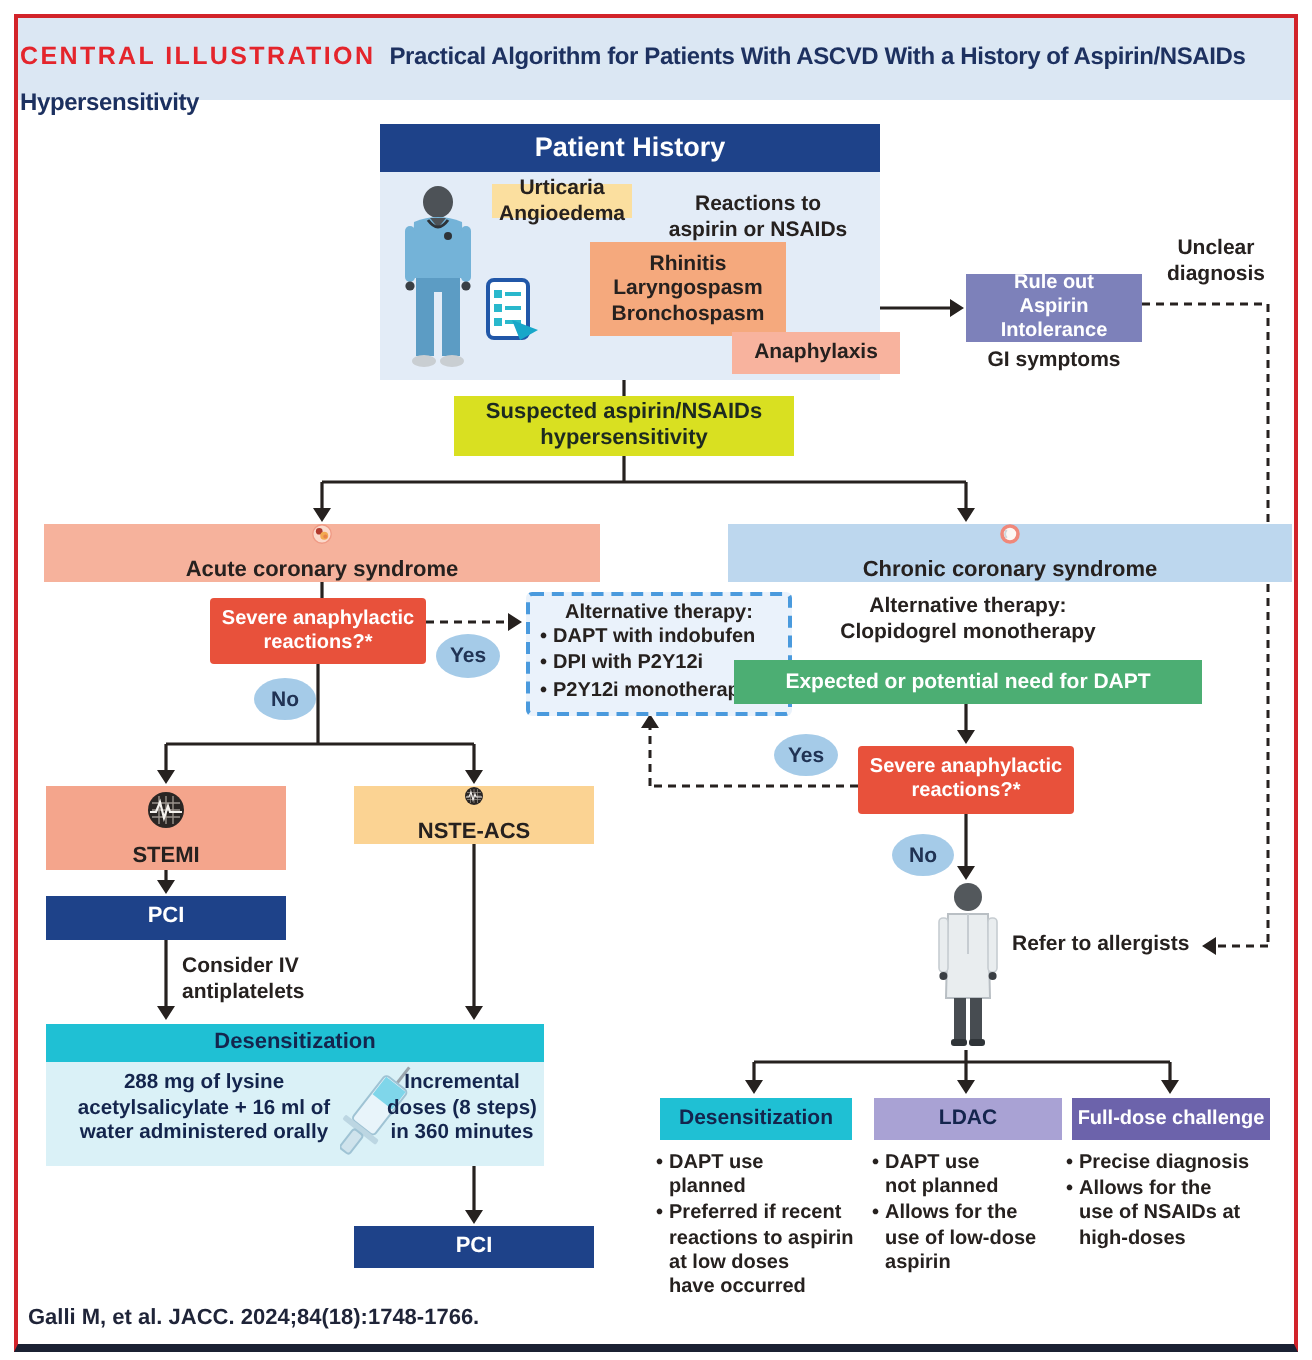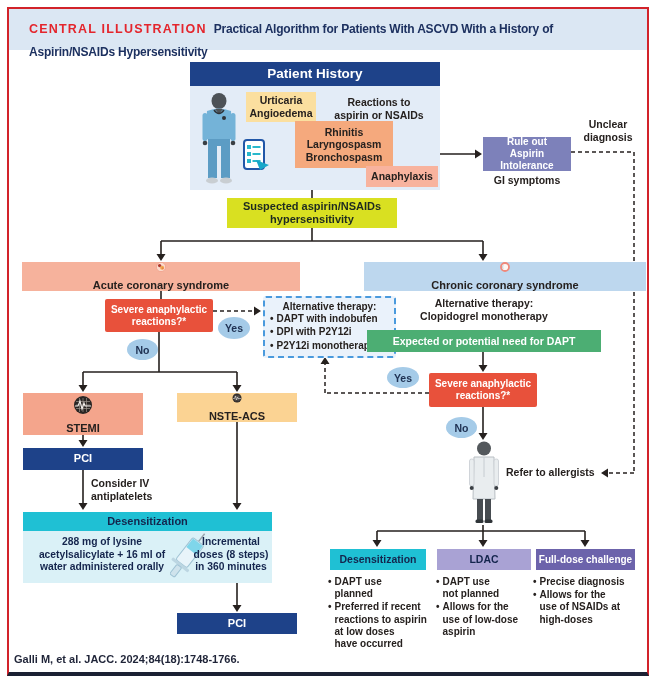--- a/index.html
+++ b/index.html
@@ -10,21 +10,21 @@
         font-weight:bold;white-space:pre-line;line-height:1.2;}
   .rowbox{display:flex;align-items:center;justify-content:center;gap:7px;font-weight:bold;flex-direction:column;}
   .oval{background:var(--oval-blue);border-radius:50%;display:flex;align-items:center;
         justify-content:center;font-weight:bold;font-size:10.5px;color:#203354;}
   .txt{font-weight:bold;white-space:pre-line;line-height:1.22;color:var(--ink);}
   .bl{font-weight:bold;line-height:1.22;font-size:10px;color:var(--ink);}
   .bl .bi{display:flex;gap:3px;margin-bottom:1px;}
   .bl .bi::before{content:"\2022";}
   .bl .bi span{white-space:pre-line;}
   .frame{border:2px solid var(--frame-red);border-bottom:4px solid #1b2133;}
-  .band{background:var(--band-blue);padding:7px 20px 0;line-height:1.45;}
+  .band{background:var(--band-blue);padding:7px 1px 0;line-height:1.45;}
   .band .lbl{color:var(--label-red);font-size:12.5px;font-weight:bold;letter-spacing:1.2px;margin-right:7px;}
   .band .ttl{color:var(--title-navy);font-size:12px;font-weight:bold;letter-spacing:-0.2px;}
   svg{display:block;}
 </style>
 </head>
 <body>
 
 <div class="abs frame" style="left:7px;top:7px;width:642px;height:669px;"></div>
 <div class="abs band" style="left:9px;top:9px;width:638px;height:41px;">
   <span class="lbl">CENTRAL ILLUSTRATION</span><span class="ttl">Practical Algorithm for Patients With ASCVD With a History of Aspirin/NSAIDs Hypersensitivity</span>
@@ -70,28 +70,28 @@
   <rect x="1" y="1" width="20" height="29" rx="3" fill="#fff" stroke="#2157a8" stroke-width="2"></rect>
   <rect x="4" y="6" width="4" height="4" fill="#29b8cc"></rect>
     <rect x="9.5" y="7" width="8" height="2" fill="#29b8cc"></rect>
   <rect x="4" y="13" width="4" height="4" fill="#29b8cc"></rect>
     <rect x="9.5" y="14" width="8" height="2" fill="#29b8cc"></rect>
   <rect x="4" y="20" width="4" height="4" fill="#29b8cc"></rect>
     <rect x="9.5" y="21" width="8" height="2" fill="#29b8cc"></rect>
   <path d="M13 21 L26 26 L17 31 Z" fill="#18a7c9"></path>
 </svg>
 
-<div class="abs cbox" style="left:246px;top:92px;width:70px;height:30px;background:var(--tan);font-size:10.5px;">Urticaria
+<div class="abs cbox" style="left:246px;top:92px;width:70px;height:17px;background:var(--tan);font-size:10.5px;">Urticaria
 Angioedema</div>
 <div class="abs cbox" style="left:320px;top:94px;width:118px;height:30px;font-size:10.5px;">Reactions to
 aspirin or NSAIDs</div>
 <div class="abs cbox" style="left:295px;top:121px;width:98px;height:47px;background:var(--orange);font-size:10.5px;">Rhinitis
 Laryngospasm
 Bronchospasm</div>
-<div class="abs cbox" style="left:366px;top:166px;width:72px;height:21px;background:var(--salmon);font-size:10.5px;">Anaphylaxis</div>
+<div class="abs cbox" style="left:366px;top:166px;width:84px;height:21px;background:var(--salmon);font-size:10.5px;">Anaphylaxis</div>
 
 <div class="abs cbox" style="left:483px;top:137px;width:88px;height:34px;background:var(--slate-purple);color:#fff;font-size:10px;">Rule out
 Aspirin Intolerance</div>
 <div class="abs cbox" style="left:483px;top:173px;width:88px;height:14px;font-size:10.5px;">GI symptoms</div>
 <div class="abs cbox" style="left:574px;top:117px;width:68px;height:28px;font-size:10.5px;">Unclear
 diagnosis</div>
 
 <div class="abs cbox" style="left:227px;top:198px;width:170px;height:30px;background:var(--chartreuse);font-size:11px;color:#1d2a20;">Suspected aspirin/NSAIDs
 hypersensitivity</div>
 

